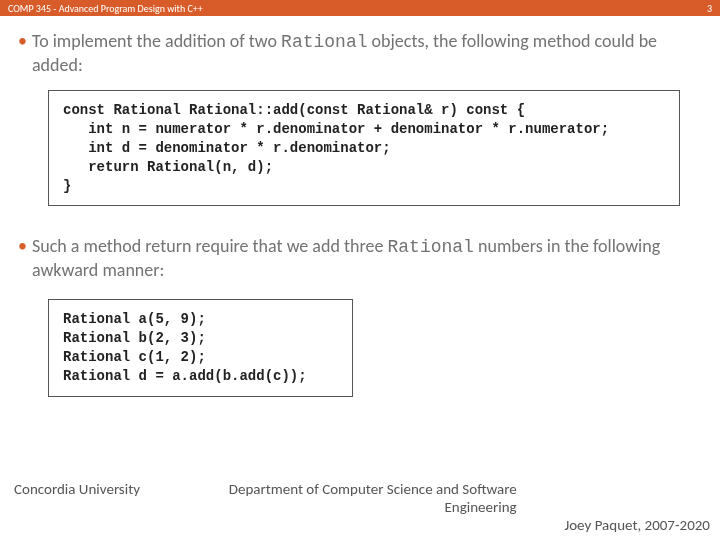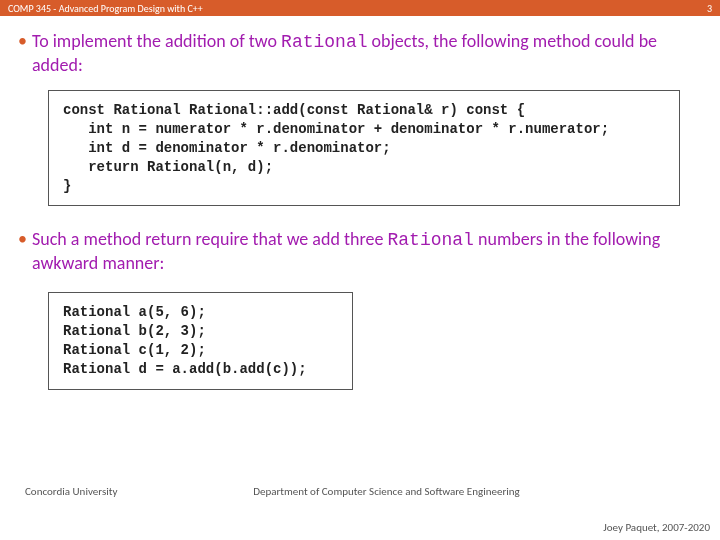--- a/index.html
+++ b/index.html
@@ -3,25 +3,25 @@
 <meta charset="utf-8">
 <style>
   * { margin: 0; padding: 0; box-sizing: border-box; }
   html, body { width: 720px; height: 540px; font-family: Calibri, "Segoe UI", sans-serif; background: #fff; color: #333; overflow: hidden; }
   .slide { width: 720px; height: 540px; position: relative; display: flex; flex-direction: column; }
   .header-bar { background: #d75c2a; color: #fff; height: 16px; display: flex; align-items: center; justify-content: space-between; padding: 0 8px; font-size: 10px; }
   .title-bar { background: #204030; color: #fff; height: 30px; display: flex; align-items: center; padding-left: 28px; font-size: 18px; font-weight: 300; }
   .body { flex: 1; padding: 10px 18px 0 18px; font-size: 18px; line-height: 1.25; }
   .bullet { display: flex; margin-bottom: 6px; margin-top: 4px; }
   .bullet .dot { color: #d75c2a; width: 14px; flex-shrink: 0; }
-  .bullet .text { flex: 1; color: #a21caf; }
+  .bullet .text { flex: 1; color: #737373; }
   .mono { font-family: Consolas, "Courier New", monospace; }
-  .codebox { border: 1px solid #555; margin: 14px 22px 22px 30px; padding: 10px 14px; font-family: Consolas, "Courier New", monospace; font-size: 14px; line-height: 1.35; white-space: pre; font-weight: 600; color: #222; }
+  .codebox { border: 1px solid #555; margin: 14px 22px 29px 30px; padding: 10px 14px; font-family: Consolas, "Courier New", monospace; font-size: 14px; line-height: 1.35; white-space: pre; font-weight: 600; color: #222; }
   .codebox.narrow { width: 305px; margin: 18px 22px 0 30px; }
-  .footer { position: absolute; left: 15px; right: 0; bottom: 6px; display: flex; font-size: 11px; color: #555; padding: 0 10px; }
+  .footer { position: absolute; left: 4px; right: 0; bottom: 6px; display: flex; font-size: 15px; color: #555; padding: 0 10px; }
   .footer .fl { flex: 1; text-align: left; }
   .footer .fc { flex: 1.6; text-align: right; }
   .footer .fr { flex: 1; text-align: right; margin-top: 36px; }
 </style>
 </head>
 <body>
 
 <div class="slide">
 
   <div class="header-bar">
@@ -45,21 +45,21 @@
    return Rational(n, d);
 }</div>
 
     <div class="bullet">
       <div class="dot">•</div>
       <div class="text">
         <span>Such a method return require that we add three </span><span class="mono">Rational</span><span> numbers in the following awkward manner:</span>
       </div>
     </div>
 
-    <div class="codebox narrow">Rational a(5, 6);
+    <div class="codebox narrow">Rational a(5, 9);
 Rational b(2, 3);
 Rational c(1, 2);
 Rational d = a.add(b.add(c));</div>
 
   </div>
 
   <div class="footer">
     <div class="fl">Concordia University</div>
     <div class="fc">Department of Computer Science and Software Engineering</div>
     <div class="fr">Joey Paquet, 2007-2020</div>

